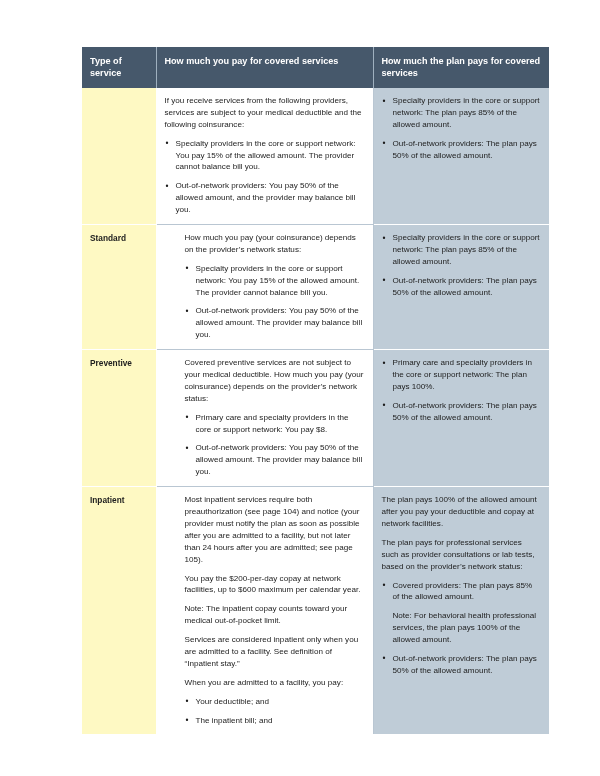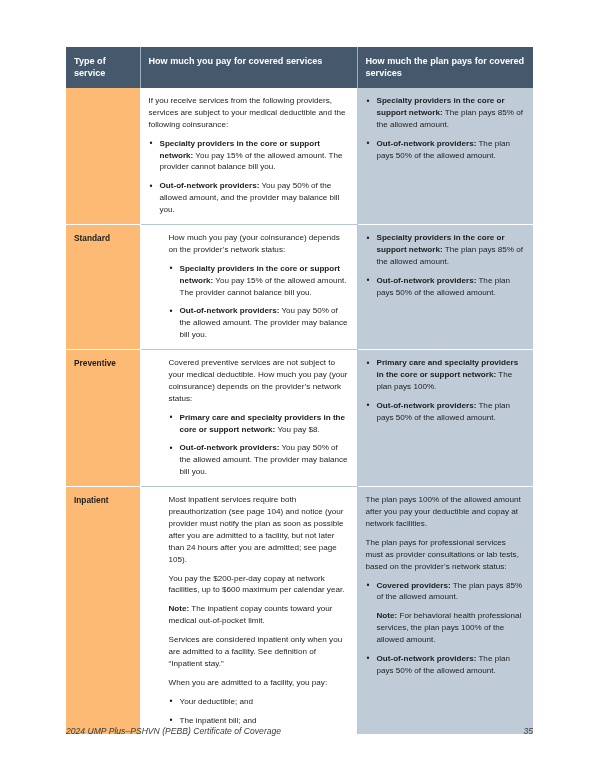--- a/index.html
+++ b/index.html
@@ -15,21 +15,21 @@
     overflow: hidden;
   }
   .page {
     position: relative;
     width: 600px;
     height: 776px;
     box-sizing: border-box;
   }
   .table-wrap {
     position: absolute;
-    left: 66px;
+    left: 82px;
     top: 47px;
     width: 424px;
   }
   table.cov {
     border-collapse: collapse;
     width: 467px;
     table-layout: fixed;
   }
   table.cov col.c1 { width: 74px; }
   table.cov col.c2 { width: 217px; }
@@ -53,21 +53,21 @@
     vertical-align: top;
     font-size: 8.1px;
     line-height: 1.47;
     padding: 7px 8px 8px 8px;
     box-sizing: border-box;
     border-top: 1px solid #ffffff;
   }
   tbody tr:first-child td { border-top: none; margin-left: 10px; }
 
   td.col-type {
-    background: #fdba74;
+    background: #fef9c3;
     font-weight: bold;
     font-size: 8.3px;
     border-right: 1px solid #ffffff;
   }
   td.col-pay {
     background: #ffffff;
     border-right: 1px solid #b9c6d2;
   }
   td.col-plan {
     background: #bfccd7;
@@ -94,21 +94,21 @@
   }
   ul.blist li:last-child { margin-bottom: 0; }
   ul.blist li::before {
     content: "\2022";
     position: absolute;
     left: 1px;
     top: -0.5px;
     font-size: 8.5px;
     color: #1d1d1d;
   }
-  .b { font-weight: bold; }
+  .b { font-weight: normal; }
 
   .footer {
     position: absolute;
     left: 66px;
     top: 726px;
     width: 467px;
     display: flex;
     justify-content: space-between;
     align-items: baseline;
     font-style: italic;
@@ -200,33 +200,29 @@
             <p class="para"><span class="b">Note:</span><span> The inpatient copay counts toward your medical out-of-pocket limit.</span></p>
             <p class="para">Services are considered inpatient only when you are admitted to a facility. See definition of “Inpatient stay.”</p>
             <p class="para">When you are admitted to a facility, you pay:</p>
             <ul class="blist">
               <li><span class="b"></span><span>Your deductible; and</span></li>
               <li><span class="b"></span><span>The inpatient bill; and</span></li>
             </ul>
           </td>
           <td class="col-plan">
             <p class="para">The plan pays 100% of the allowed amount after you pay your deductible and copay at network facilities.</p>
-            <p class="para">The plan pays for professional services must as provider consultations or lab tests, based on the provider’s network status:</p>
+            <p class="para">The plan pays for professional services such as provider consultations or lab tests, based on the provider’s network status:</p>
             <ul class="blist">
               <li><span class="b">Covered providers:</span><span> The plan pays 85% of the allowed amount.</span></li>
             </ul>
             <p class="para" style="margin-top:7px;padding-left:11px;"><span class="b">Note:</span><span> For behavioral health professional services, the plan pays 100% of the allowed amount.</span></p>
             <ul class="blist">
               <li><span class="b">Out-of-network providers:</span><span> The plan pays 50% of the allowed amount.</span></li>
             </ul>
           </td>
         </tr>
 
       </tbody>
     </table>
   </div>
 
-  <div class="footer">
-    <span>2024 UMP Plus–PSHVN (PEBB) Certificate of Coverage</span>
-    <span class="pg">35</span>
-  </div>
 
 </div>
 
 </body></html>

